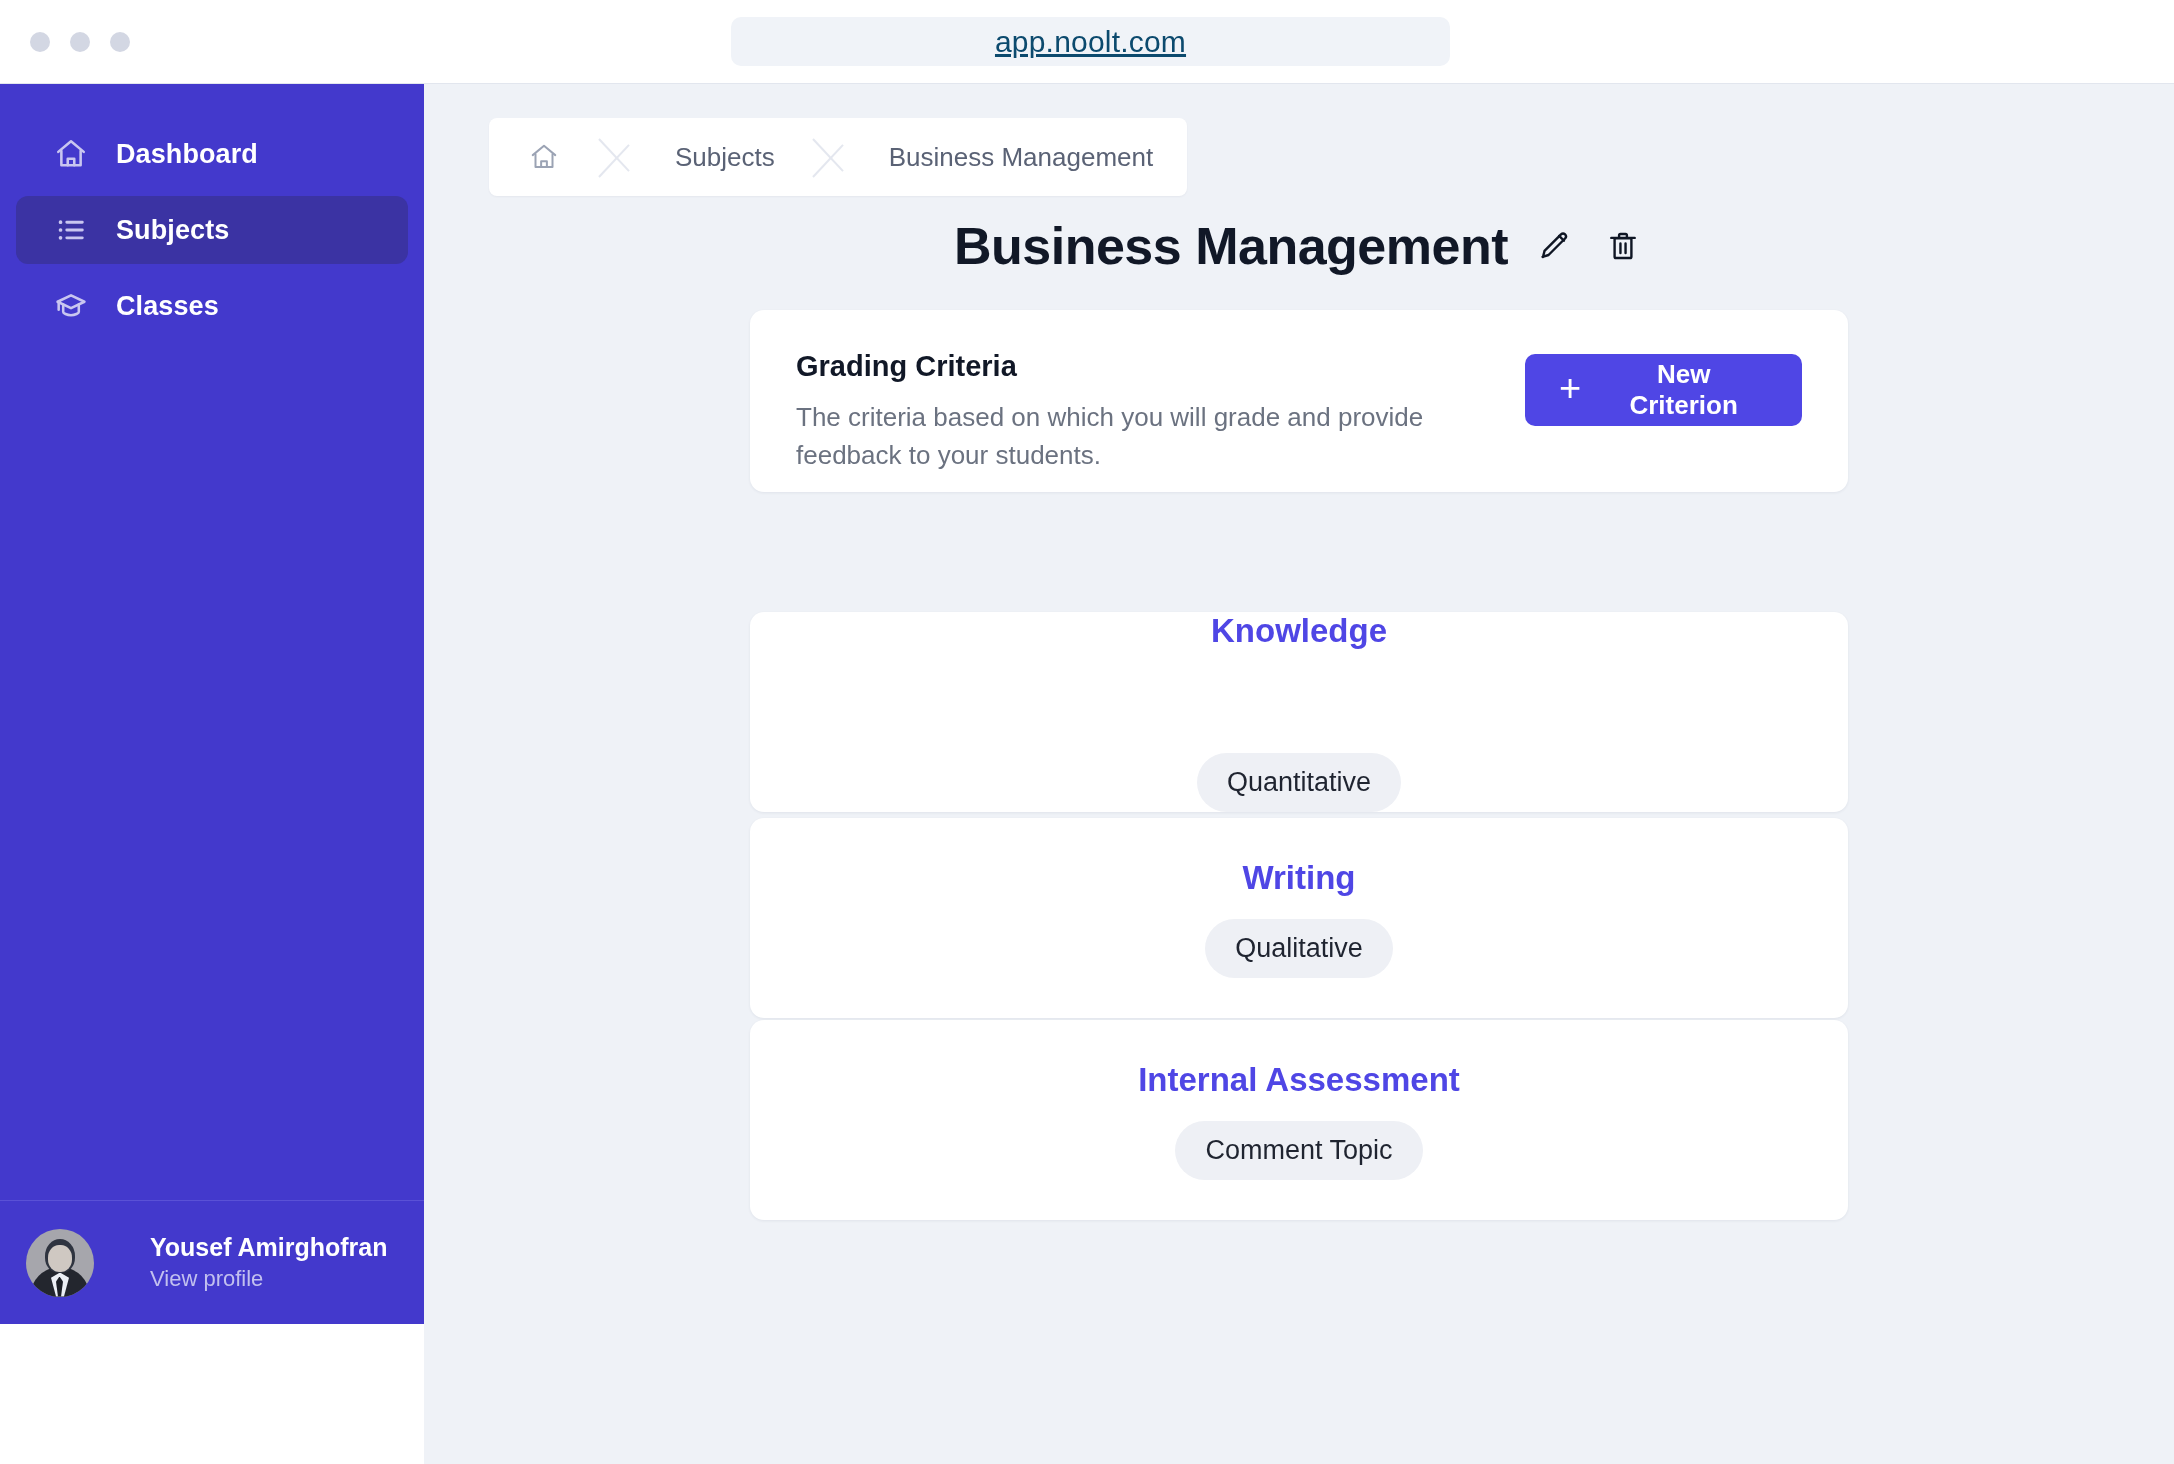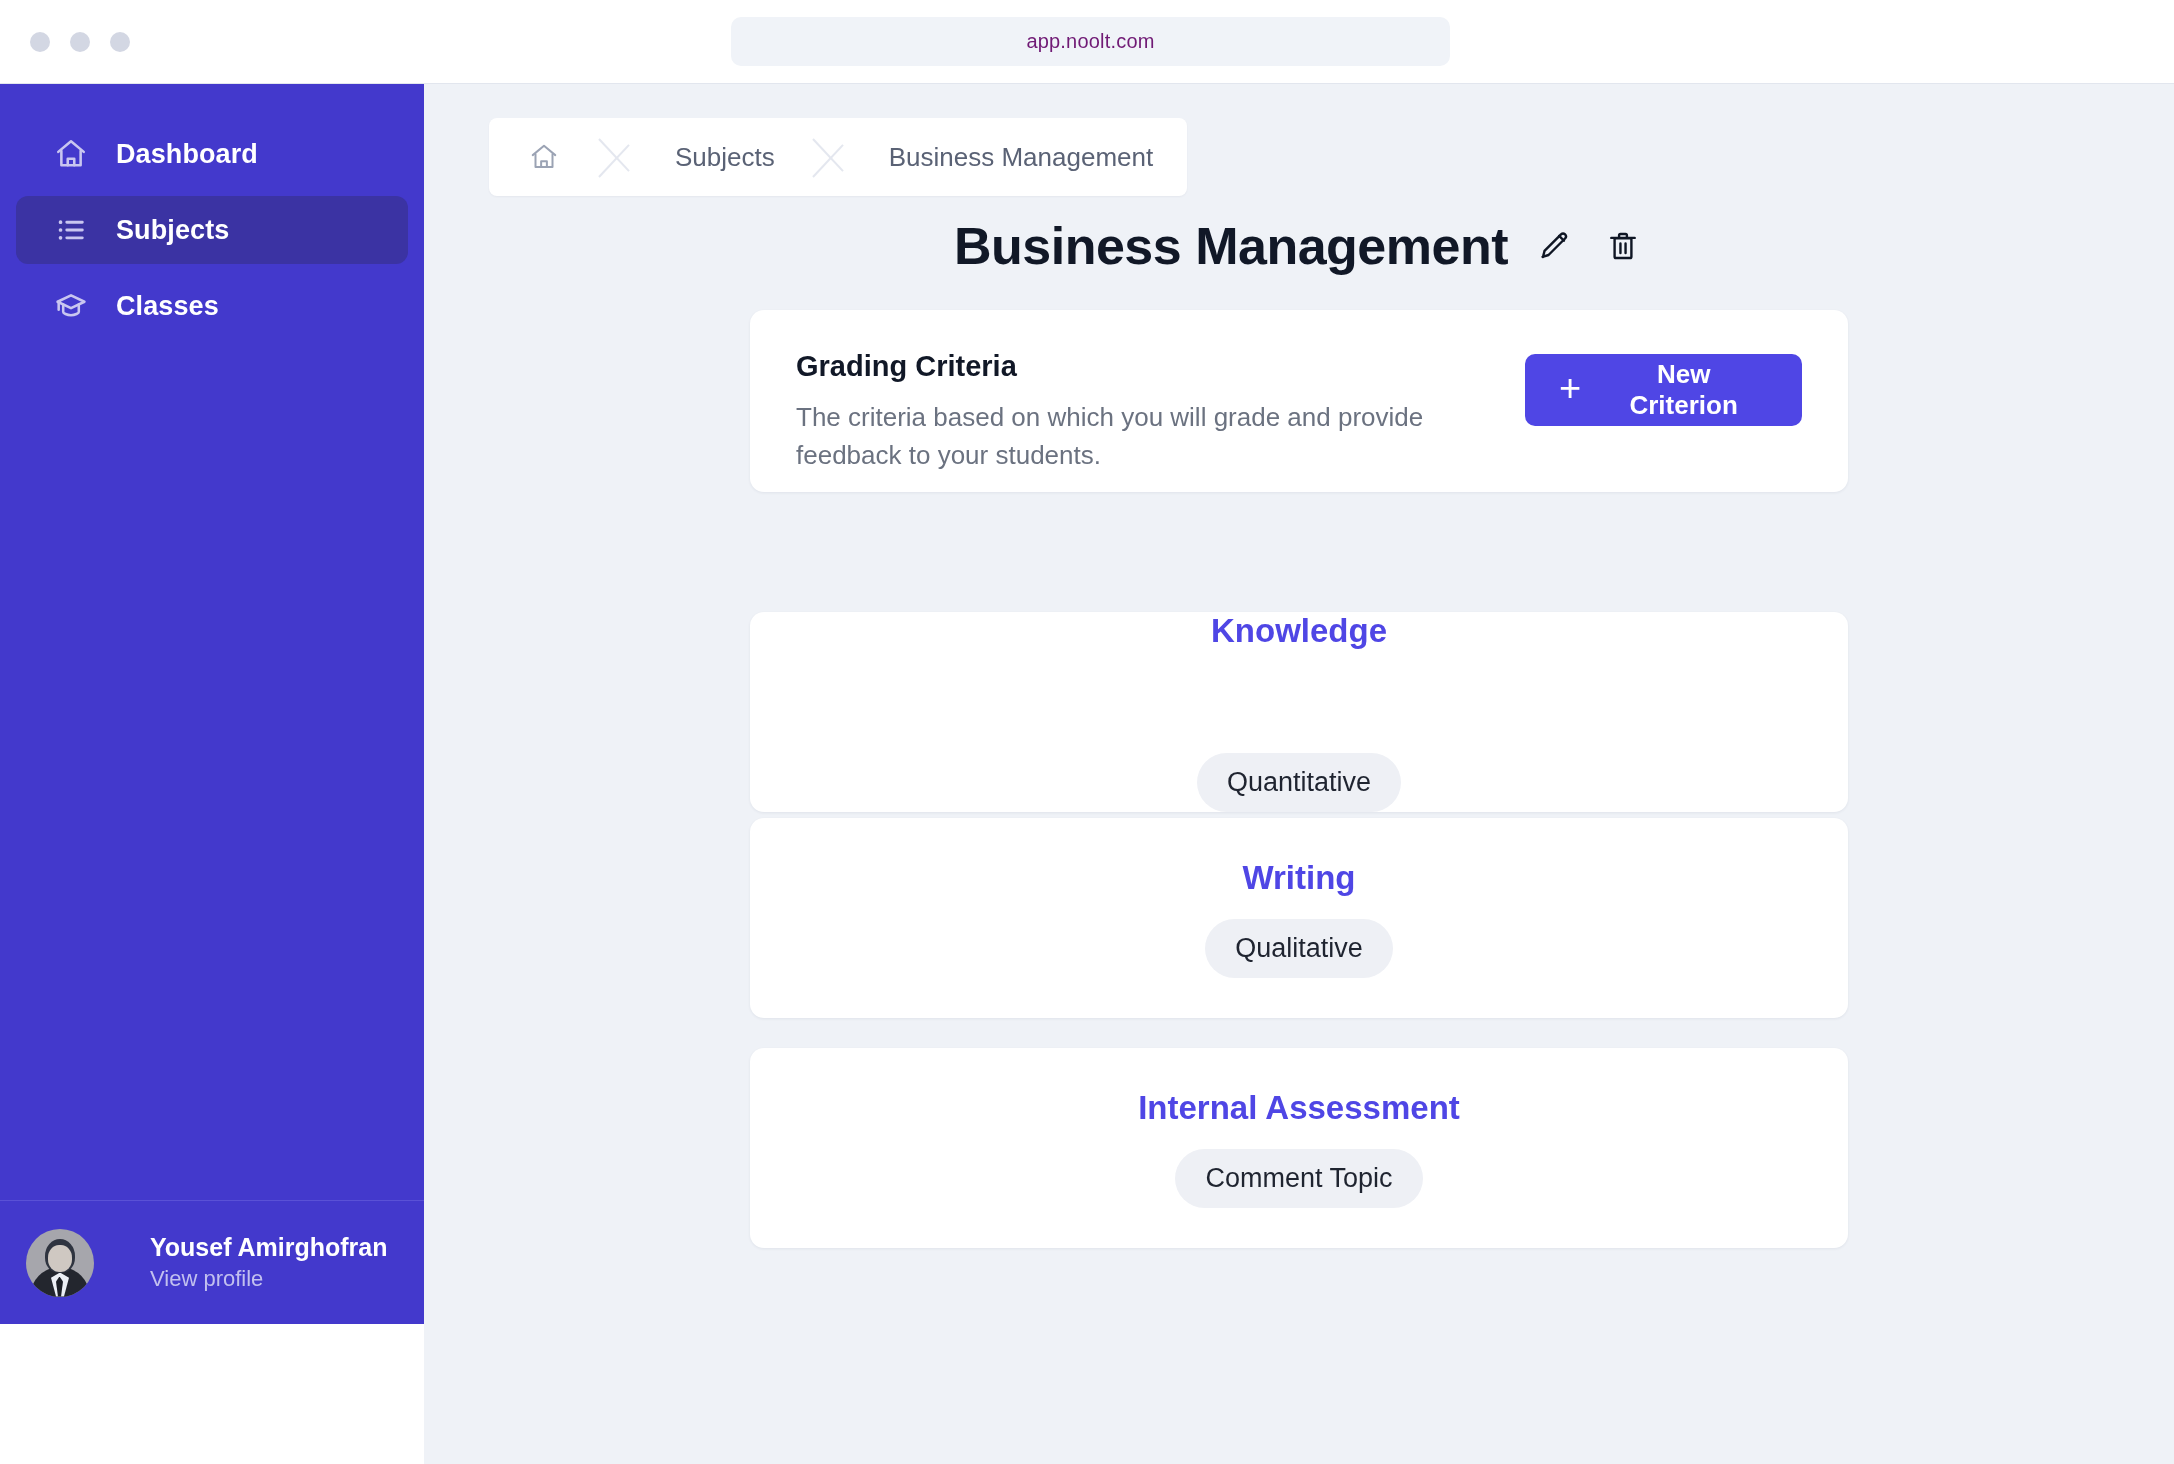--- a/index.html
+++ b/index.html
@@ -49,23 +49,24 @@
     top: 17px;
     width: 719px;
     height: 49px;
     background: #f0f3f8;
     border-radius: 10px;
     display: flex;
     align-items: center;
     justify-content: center;
   }
   .url-text {
-    font-size: 20px;
-    color: #701a75;
+    font-size: 30px;
+    color: #0c4a6e;
     letter-spacing: 0.2px;
+    text-decoration: underline;
   }
 
   
   .sidebar {
     position: absolute;
     left: 0;
     top: 84px;
     width: 424px;
     height: 1240px;
     background: #4339cc;
@@ -304,21 +305,21 @@
   .card-criterion {
     height: 200px;
     display: flex;
     flex-direction: column;
     align-items: center;
     justify-content: center;
     gap: 22px;
   }
   .c1 { top: 528px; justify-content: space-between; }
   .c2 { top: 734px; }
-  .c3 { top: 964px; }
+  .c3 { top: 936px; }
   .criterion-name {
     font-size: 33px;
     font-weight: bold;
     color: #4f46e5;
   }
   .pill {
     background: #eef0f5;
     border-radius: 999px;
     padding: 14px 30px;
     font-size: 27px;

